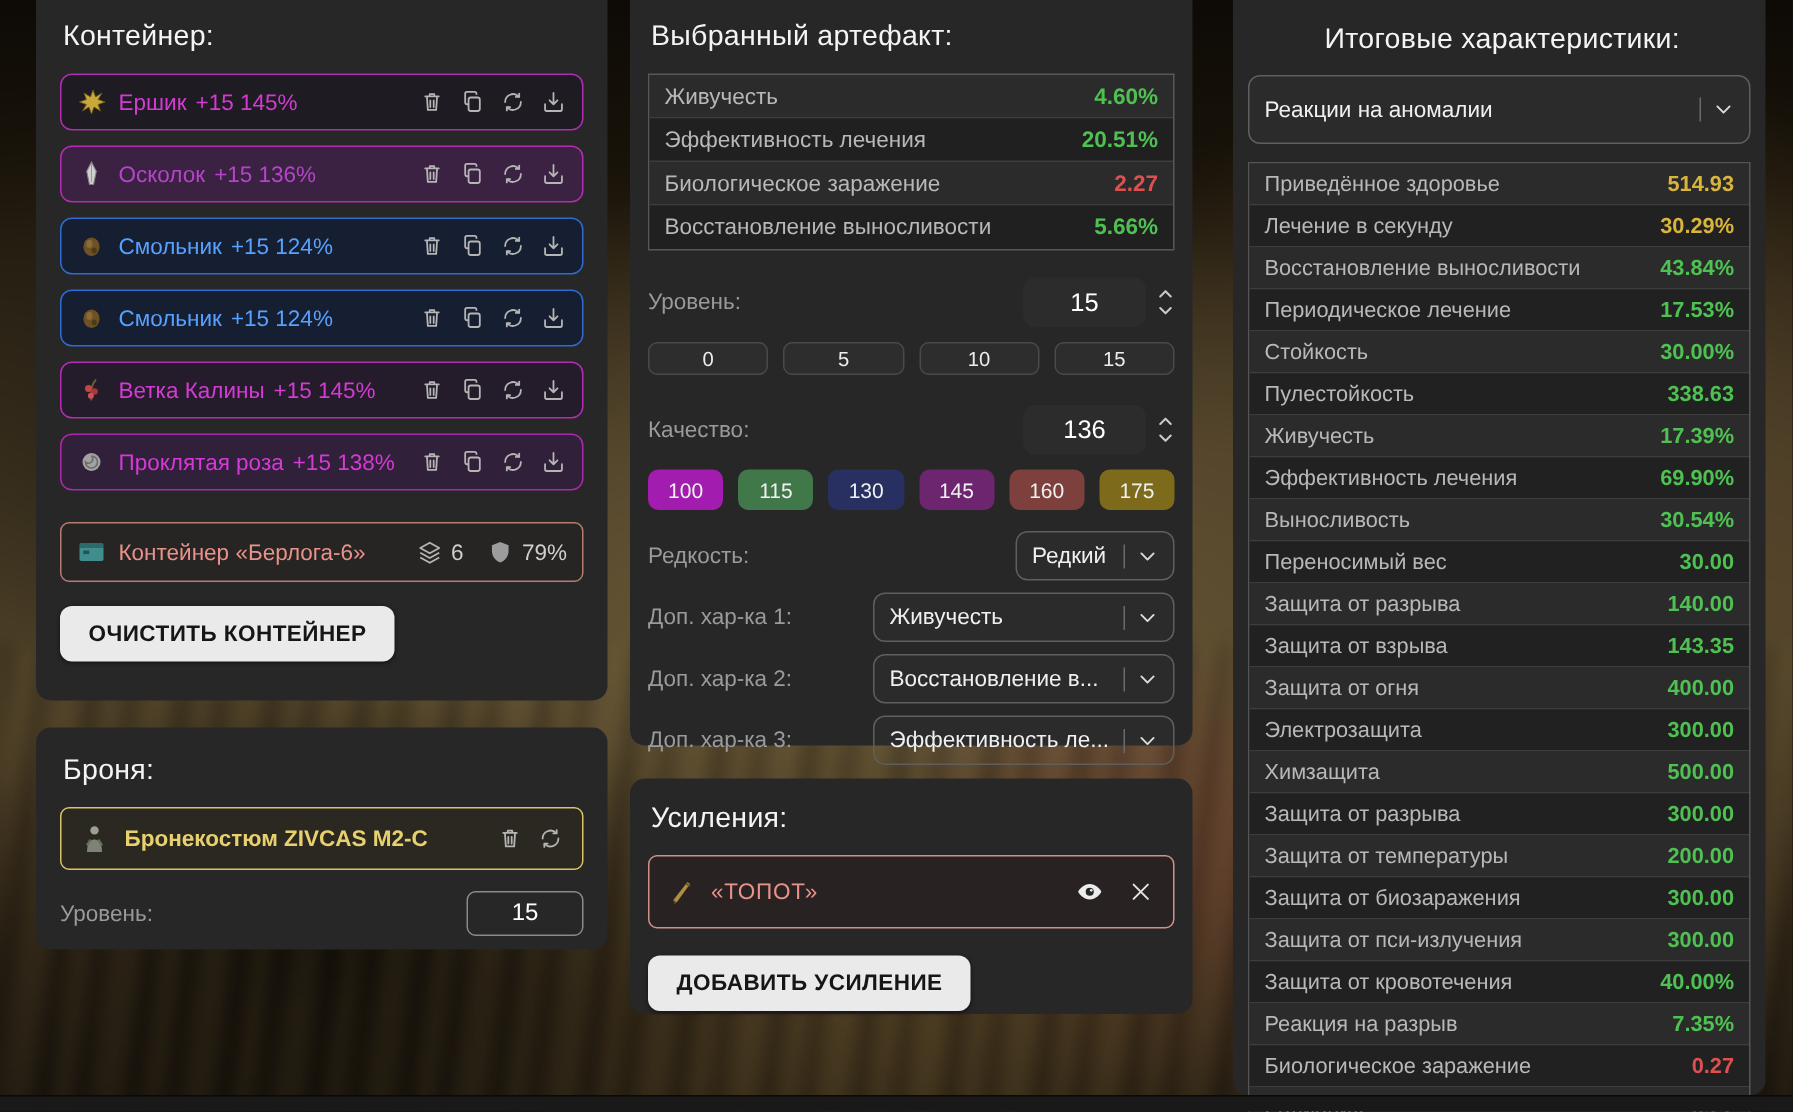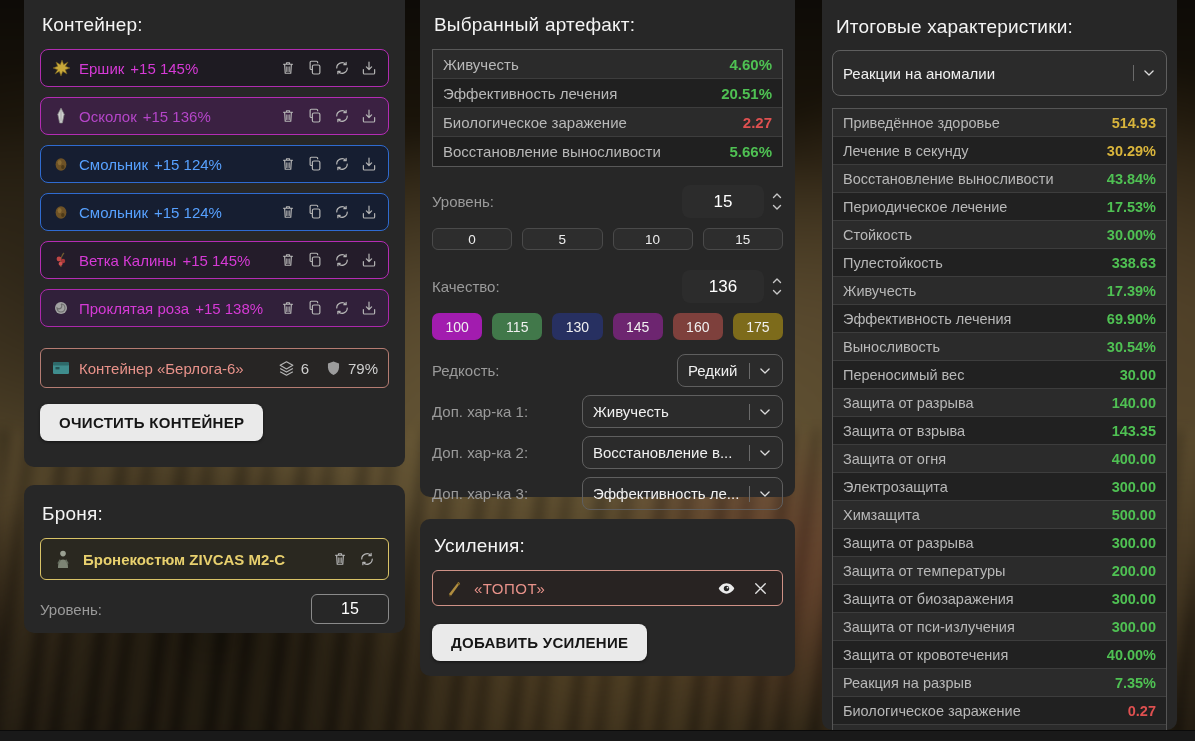--- a/index.html
+++ b/index.html
@@ -104,28 +104,28 @@
     align-items:center; padding:0 10px; font-size:15px; color:#f0f0f0; cursor:pointer;
     background:rgba(255,255,255,.02); }
   .select .stext { flex:1; white-space:nowrap; overflow:hidden; }
   .select .sdiv { width:1px; height:16px; background:#6a6a6a; margin:0 8px; }
   .select svg { width:14px; height:14px; color:#dcdcdc; }
   .sel-rarity { margin-left:auto; width:106px; }
   .sel-extra { margin-left:auto; width:201px; }
   .sel-full { width:100%; height:46px; margin-top:2px; }
 
   
-  .boost-row { height:36px; border:1px solid #cf9186; border-radius:6px; background:#282322;
+  .boost-row { height:49px; border:1px solid #cf9186; border-radius:6px; background:#282322;
     display:flex; align-items:center; padding:0 12px; }
   .boost-row .bname { color:var(--salmon,#e8928a); font-size:15px; letter-spacing:.5px; margin-left:10px; }
   .boost-acts { margin-left:auto; display:flex; align-items:center; gap:15px; }
   .boost-acts svg { width:19px; height:19px; display:block; }
 
   
-  .tot-title { margin:8px 0 12px 4px; }
+  .tot-title { margin:8px 0 12px 4px;text-align:center; }
   .tot-list { margin-top:12px; border:1px solid #555; }
   .trow { height:28px; display:flex; align-items:center; padding:0 10px;
     border-bottom:1px solid #3d3d3d; font-size:14.5px; }
   .trow:last-child { border-bottom:none; }
   .trow:nth-child(odd) { background:#2b2b2b; }
   .trow:nth-child(even){ background:#212121; }
   .trow .tl { color:#b8b8b8; }
   .tv { margin-left:auto; font-weight:600;padding-left:18px; }
 </style>
 </head>

